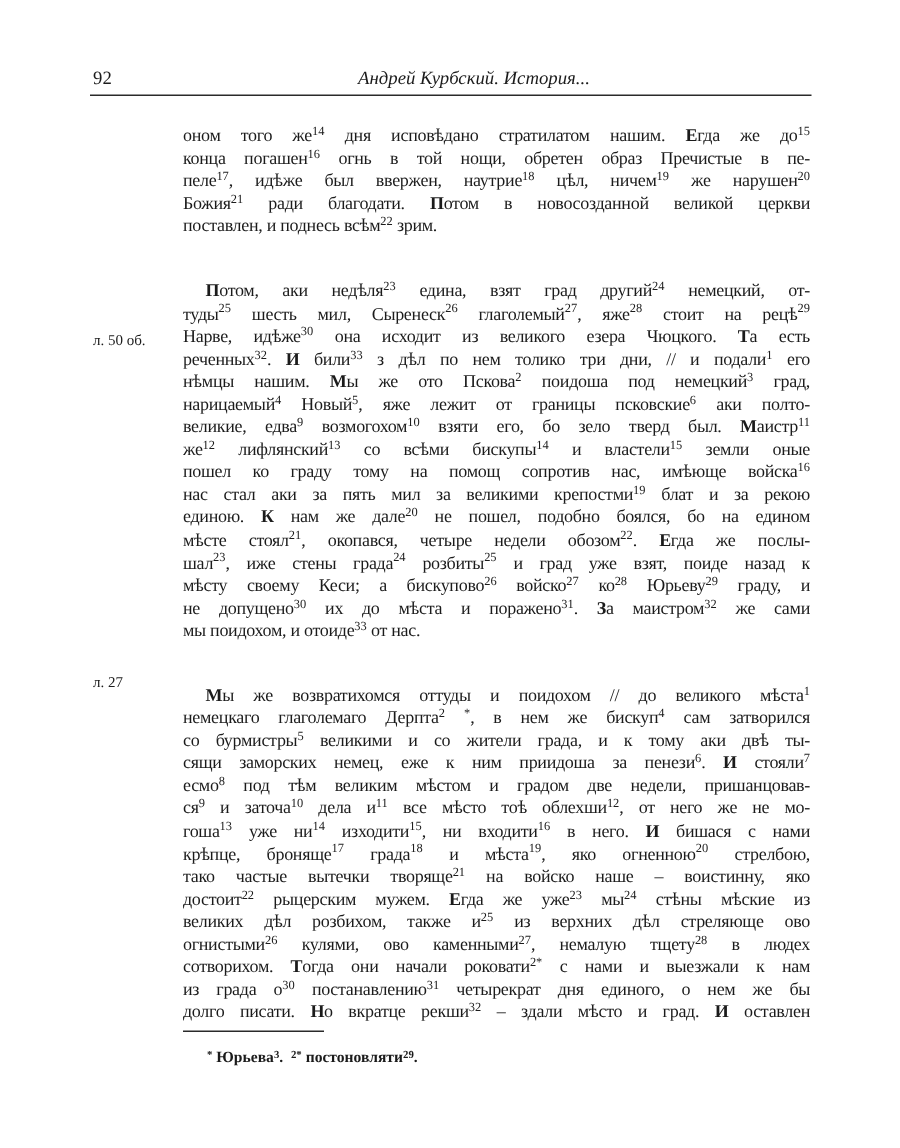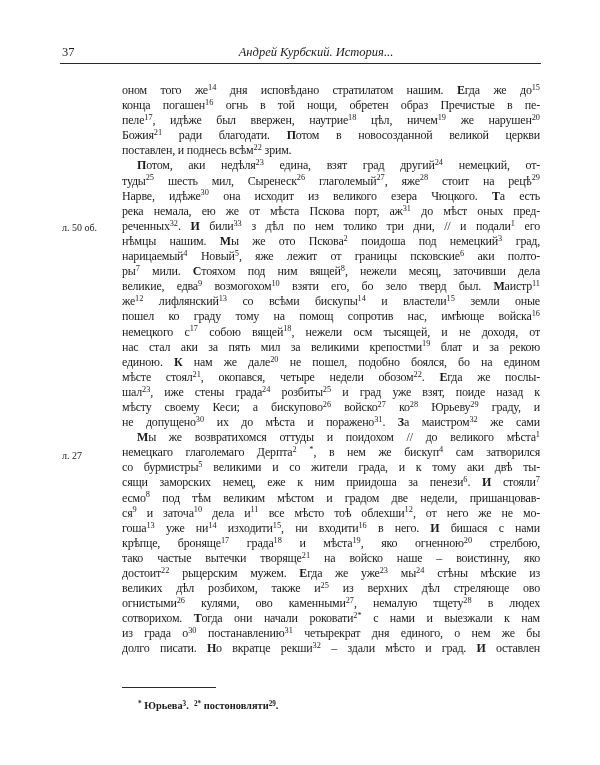--- a/index.html
+++ b/index.html
@@ -41,21 +41,21 @@
     position: absolute; left: 122px; top: 83px; width: 418px;
     font-size: 12px; letter-spacing: -0.2px;
   }
   .bodyline {
     height: 15.1px; line-height: 15.1px;
     text-align: justify; overflow: hidden;
   }
   .bodyline::after { content: ""; display: inline-block; width: 100%; height: 0; }
   .bodyline.noJustify { text-align: left; }
   .bodyline.noJustify::after { content: none; }
-  .bodyline.indent { text-indent: 15px; }
+  .bodyline.indent { text-indent: 15px; margin-top: 28px; }
   .body-block sup, .footnote-line sup {
     font-size: 8.3px; line-height: 0;
     vertical-align: baseline; position: relative; top: -4.2px;
     letter-spacing: 0;
   }
   b { font-weight: bold; }
   
   .footnote-rule {
     position: absolute; left: 122px; top: 687px; width: 94px;
     border-top: 1px solid #2a2a2a; height: 0;
@@ -65,51 +65,49 @@
     font-size: 10.4px; line-height: 13px;
     padding-left: 16px; box-sizing: border-box; font-weight: bold;
   }
   .footnote-line sup { font-size: 7.2px; top: -3.2px; }
 </style>
 </head>
 <body>
 
 <div class="page">
 
-  <div class="runhead-num">37</div>
+  <div class="runhead-num">92</div>
   <div class="runhead-title">Андрей Курбский. История...</div>
   <div class="runhead-rule"></div>
 
   <div class="margin-note mn0">л. 50 об.</div>
   <div class="margin-note mn1">л. 27</div>
 
   <div class="body-block" id="body-lines">
       <div class="bodyline">оном того же<sup>14</sup> дня исповѣдано стратилатом нашим. <b>Е</b>гда же до<sup>15</sup></div>
       <div class="bodyline">конца погашен<sup>16</sup> огнь в той нощи, обретен образ Пречистые в пе-</div>
       <div class="bodyline">пеле<sup>17</sup>, идѣже был ввержен, наутрие<sup>18</sup> цѣл, ничем<sup>19</sup> же нарушен<sup>20</sup></div>
       <div class="bodyline">Божия<sup>21</sup> ради благодати. <b>П</b>отом в новосозданной великой церкви</div>
       <div class="bodyline noJustify">поставлен, и поднесь всѣм<sup>22</sup> зрим.</div>
       <div class="bodyline indent"><b>П</b>отом, аки недѣля<sup>23</sup> едина, взят град другий<sup>24</sup> немецкий, от-</div>
       <div class="bodyline">туды<sup>25</sup> шесть мил, Сыренеск<sup>26</sup> глаголемый<sup>27</sup>, яже<sup>28</sup> стоит на рецѣ<sup>29</sup></div>
       <div class="bodyline">Нарве, идѣже<sup>30</sup> она исходит из великого езера Чюцкого. <b>Т</b>а есть</div>
-      <div class="bodyline">река немала, ею же от мѣста Пскова порт, аж<sup>31</sup> до мѣст оных пред-</div>
       <div class="bodyline">реченных<sup>32</sup>. <b>И</b> били<sup>33</sup> з дѣл по нем толико три дни, // и подали<sup>1</sup> его</div>
       <div class="bodyline">нѣмцы нашим. <b>М</b>ы же ото Пскова<sup>2</sup> поидоша под немецкий<sup>3</sup> град,</div>
       <div class="bodyline">нарицаемый<sup>4</sup> Новый<sup>5</sup>, яже лежит от границы псковские<sup>6</sup> аки полто-</div>
-      <div class="bodyline">ры<sup>7</sup> мили. <b>С</b>тояхом под ним вящей<sup>8</sup>, нежели месяц, заточивши дела</div>
       <div class="bodyline">великие, едва<sup>9</sup> возмогохом<sup>10</sup> взяти его, бо зело тверд был. <b>М</b>аистр<sup>11</sup></div>
       <div class="bodyline">же<sup>12</sup> лифлянский<sup>13</sup> со всѣми бискупы<sup>14</sup> и властели<sup>15</sup> земли оные</div>
       <div class="bodyline">пошел ко граду тому на помощ сопротив нас, имѣюще войска<sup>16</sup></div>
-      <div class="bodyline">немецкого с<sup>17</sup> собою вящей<sup>18</sup>, нежели осм тысящей, и не доходя, от</div>
       <div class="bodyline">нас стал аки за пять мил за великими крепостми<sup>19</sup> блат и за рекою</div>
       <div class="bodyline">единою. <b>К</b> нам же дале<sup>20</sup> не пошел, подобно боялся, бо на едином</div>
       <div class="bodyline">мѣсте стоял<sup>21</sup>, окопався, четыре недели обозом<sup>22</sup>. <b>Е</b>гда же послы-</div>
       <div class="bodyline">шал<sup>23</sup>, иже стены града<sup>24</sup> розбиты<sup>25</sup> и град уже взят, поиде назад к</div>
       <div class="bodyline">мѣсту своему Кеси; а бискупово<sup>26</sup> войско<sup>27</sup> ко<sup>28</sup> Юрьеву<sup>29</sup> граду, и</div>
       <div class="bodyline">не допущено<sup>30</sup> их до мѣста и поражено<sup>31</sup>. <b>З</b>а маистром<sup>32</sup> же сами</div>
+      <div class="bodyline noJustify">мы поидохом, и отоиде<sup>33</sup> от нас.</div>
       <div class="bodyline indent"><b>М</b>ы же возвратихомся оттуды и поидохом // до великого мѣста<sup>1</sup></div>
       <div class="bodyline">немецкаго глаголемаго Дерпта<sup>2</sup> <sup>*</sup>, в нем же бискуп<sup>4</sup> сам затворился</div>
       <div class="bodyline">со бурмистры<sup>5</sup> великими и со жители града, и к тому аки двѣ ты-</div>
       <div class="bodyline">сящи заморских немец, еже к ним приидоша за пенези<sup>6</sup>. <b>И</b> стояли<sup>7</sup></div>
       <div class="bodyline">есмо<sup>8</sup> под тѣм великим мѣстом и градом две недели, пришанцовав-</div>
       <div class="bodyline">ся<sup>9</sup> и заточа<sup>10</sup> дела и<sup>11</sup> все мѣсто тоѣ облехши<sup>12</sup>, от него же не мо-</div>
       <div class="bodyline">гоша<sup>13</sup> уже ни<sup>14</sup> изходити<sup>15</sup>, ни входити<sup>16</sup> в него. <b>И</b> бишася с нами</div>
       <div class="bodyline">крѣпце, броняще<sup>17</sup> града<sup>18</sup> и мѣста<sup>19</sup>, яко огненною<sup>20</sup> стрелбою,</div>
       <div class="bodyline">тако частые вытечки творяще<sup>21</sup> на войско наше – воистинну, яко</div>
       <div class="bodyline">достоит<sup>22</sup> рыцерским мужем. <b>Е</b>гда же уже<sup>23</sup> мы<sup>24</sup> стѣны мѣские из</div>

